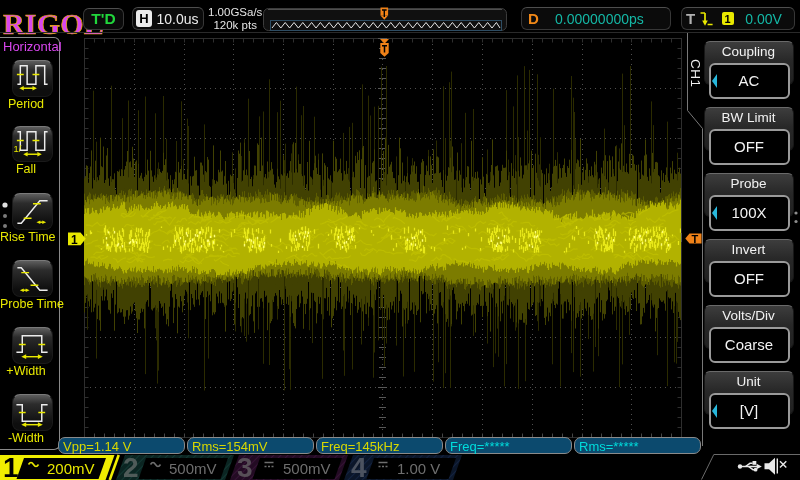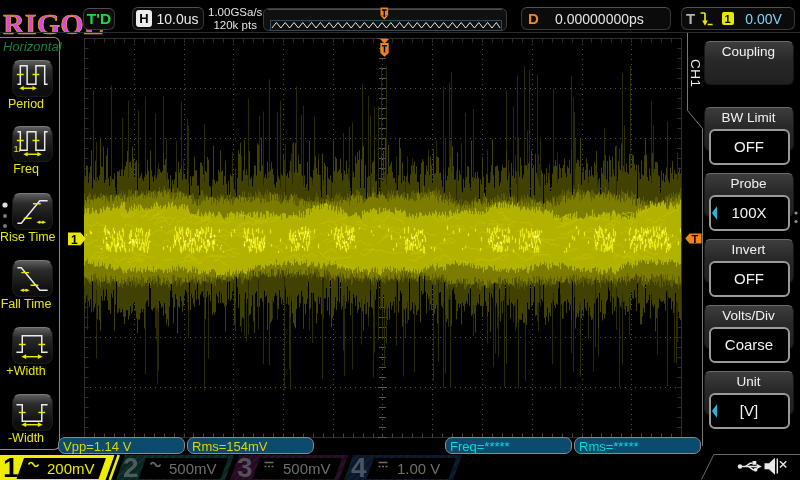--- a/index.html
+++ b/index.html
@@ -7,42 +7,42 @@
   font-family:"Liberation Sans", sans-serif; }
 #bgsvg { position:absolute; left:0; top:0; z-index:1; }
 .abs { position:absolute; z-index:2; }
 
 
 #logo { left:3px; top:7px; font-family:"Liberation Serif", serif; font-weight:bold;
   font-size:30px; color:#d946ef; letter-spacing:0.2px; -webkit-text-stroke:0.7px #e9b301; }
 .tbox { position:absolute; top:7px; height:23px; background:#0b0b0b;
   border:1px solid #373737; border-top-color:#4e4e4e; border-radius:6px; z-index:2;
   display:flex; align-items:center; }
-#td { left:83px; width:32px; top:8px; height:22px; justify-content:center;
+#td { left:83px; width:41px; top:8px; height:22px; justify-content:center;
   color:#21d73c; font-weight:bold; font-size:15.5px; }
 #hbox { left:132px; width:72px; }
 #hbadge { width:16px; height:17px; background:#ececec; border-radius:3px; margin-left:3px;
   color:#000; font-weight:bold; font-size:13px; display:flex; align-items:center; justify-content:center; }
 #htime { color:#ececec; font-size:14px; flex:1; text-align:center; }
 #rate { left:208px; top:6px; color:#e4e4e4; font-size:11.5px; line-height:12.5px;text-align:center; }
 #dbox { left:521px; width:150px; }
 #dlet { color:#f08818; font-weight:bold; font-size:15px; margin-left:6px; }
-#dval { color:#e5e5e5; font-size:14px; flex:1; text-align:center; margin-right:10px; }
+#dval { color:#14b8a6; font-size:14px; flex:1; text-align:center; margin-right:10px; }
 #tbox2 { left:681px; width:113.5px; }
 #tlet { color:#b2b2b2; font-weight:bold; font-size:15px; margin-left:4px; }
 #tbadge { width:12px; height:13px; background:#e8e800; border-radius:2px; margin-left:9px;
   color:#000; font-weight:bold; font-size:11px; display:flex; align-items:center; justify-content:center; }
-#tval { color:#7dd3fc; font-size:14px; flex:1; text-align:center; }
+#tval { color:#14b8a6; font-size:14px; flex:1; text-align:center; }
 #topsep { left:0; top:32px; width:800px; height:1px; background:#2a2a2a; }
 
 
 #spanel { left:0; top:37px; width:60px; height:413px; border:1px solid #8a8a8a;
   border-left:none; border-bottom:none; border-radius:0 6px 6px 0; z-index:2; position:absolute;
   border-bottom:1px solid #8a8a8a; }
-#stitle { left:3px; top:39px; font-size:13px; color:#15803d; z-index:3;font-style:italic; }
+#stitle { left:3px; top:39px; font-size:13px; color:#d946ef; z-index:3; }
 .sbtn { position:absolute; left:12px; width:41px; height:36.5px; border-radius:8px; z-index:3;
   background:linear-gradient(#5e5e5e, #2c2c2c 26%, #0e0e0e 82%);
   border:1px solid #1a1a1a; border-top-color:#7a7a7a;
   display:flex; align-items:center; justify-content:center; }
 .slabel { position:absolute; left:0; width:52px; text-align:center; font-size:12.5px; line-height:13.5px;
   color:#e8e800; z-index:3; white-space:nowrap; }
 
 
 #ch1lab { left:688px; top:50px; width:15px; height:46px; color:#f0f0f0; font-size:13.5px;
   writing-mode:vertical-rl; text-align:center; z-index:3; letter-spacing:0.5px; }
@@ -215,41 +215,41 @@
     <div class="sbtn" style="top:125.5px">
       <svg width="40" height="32" viewBox="0 0 40 32">
         <path d="M4.5 3.5h3V22.5h7V3.5h9V22.5h9V3.5h3" stroke="#ececec" stroke-width="1.5" fill="none"></path>
 <path d="M4 12.5h7M20 12.5h7" stroke="#e8e800" stroke-width="1.5" fill="none"></path>
 <text x="0.5" y="24.5" font-size="9.5" fill="#e8e800" font-family="Liberation Sans">1/</text>
 <path d="M13.5 26.5h13" stroke="#e8e800" stroke-width="1.5" fill="none"></path>
         <polygon points="10.5,26.5 15,24.2 15,28.8" fill="#e8e800"></polygon>
         <polygon points="29.5,26.5 25,24.2 25,28.8" fill="#e8e800"></polygon>
       </svg>
     </div>
-<div class="slabel" style="top:163.0px">Freq</div>
+<div class="slabel" style="top:163.0px">Fall</div>
     <div class="sbtn" style="top:193px">
       <svg width="40" height="32" viewBox="0 0 40 32">
         <path d="M4.5 28.5h4l19-23h8" stroke="#ececec" stroke-width="1.5" fill="none"></path>
 <path d="M11 23.5h8M20.5 8.5h8" stroke="#e8e800" stroke-width="1.5" fill="none"></path>
 <path d="M27 27.5h3.5" stroke="#e8e800" stroke-width="1.5" fill="none"></path>
         <polygon points="24,27.5 28,25.7 28,29.3" fill="#e8e800"></polygon>
         <polygon points="34,27.5 30,25.7 30,29.3" fill="#e8e800"></polygon>
       </svg>
     </div>
 <div class="slabel" style="top:230.5px">Rise Time</div>
     <div class="sbtn" style="top:260px">
       <svg width="40" height="32" viewBox="0 0 40 32">
         <path d="M4.5 5.5h4l19 23h8" stroke="#ececec" stroke-width="1.5" fill="none"></path>
 <path d="M8.5 10.5h8M18 23.5h8" stroke="#e8e800" stroke-width="1.5" fill="none"></path>
 <path d="M10 28.5h3.5" stroke="#e8e800" stroke-width="1.5" fill="none"></path>
         <polygon points="7,28.5 11,26.7 11,30.3" fill="#e8e800"></polygon>
         <polygon points="17,28.5 13,26.7 13,30.3" fill="#e8e800"></polygon>
       </svg>
     </div>
-<div class="slabel" style="top:297.5px">Fall Time</div>
+<div class="slabel" style="top:297.5px">Probe Time</div>
     <div class="sbtn" style="top:327px">
       <svg width="40" height="32" viewBox="0 0 40 32">
         <path d="M3.5 23.5h6V6.5h20V23.5h6" stroke="#ececec" stroke-width="1.5" fill="none"></path>
 <path d="M6 15.5h7M26 15.5h7" stroke="#e8e800" stroke-width="1.5" fill="none"></path>
 <path d="M11.5 28h16" stroke="#e8e800" stroke-width="1.5" fill="none"></path>
         <polygon points="8.5,28 13.5,25.6 13.5,30.4" fill="#e8e800"></polygon>
         <polygon points="30.5,28 25.5,25.6 25.5,30.4" fill="#e8e800"></polygon>
       </svg>
     </div>
 <div class="slabel" style="top:364.5px">+Width</div>
@@ -264,20 +264,24 @@
     </div>
 <div class="slabel" style="top:431.5px">-Width</div>
 <svg class="abs" style="left:1px; top:200px; z-index:3" width="10" height="32">
 <circle cx="4" cy="5" r="2.6" fill="#e0e0e0"></circle>
 <circle cx="4" cy="16" r="2" fill="#7a7a7a"></circle>
 <circle cx="4" cy="26" r="2" fill="#7a7a7a"></circle>
 </svg>
 <div class="abs" id="ch1lab">CH1</div>
 <div class="card" style="top:41px">
 <div class="ctitle">Coupling</div>
+<div class="cbtn">
+        <span class="tri"></span>
+        <span class="cval">AC</span>
+      </div>
 </div>
     <div class="card" style="top:107px">
 <div class="ctitle">BW Limit</div>
 <div class="cbtn">
         <span class="cval">OFF</span>
       </div>
 </div>
     <div class="card" style="top:173px">
 <div class="ctitle">Probe</div>
 <div class="cbtn">
@@ -299,15 +303,16 @@
       </div>
 </div>
     <div class="card" style="top:305px">
 <div class="ctitle">Volts/Div</div>
 <div class="cbtn">
         <span class="cval">Coarse</span>
       </div>
 </div>
 <div class="mbox my" style="left:58px">Vpp=1.14 V</div>
     <div class="mbox my" style="left:187px">Rms=154mV</div>
+    <div class="mbox my" style="left:316px">Freq=145kHz</div>
     <div class="mbox mc" style="left:574px">Rms=*****</div>
     <div class="mbox mc" style="left:445px">Freq=*****</div>
 <div class="abs" style="left:24px; top:456px; z-index:3; font-size:28px; font-weight:bold; color:#000;"></div>
 </div>
 </body></html>

